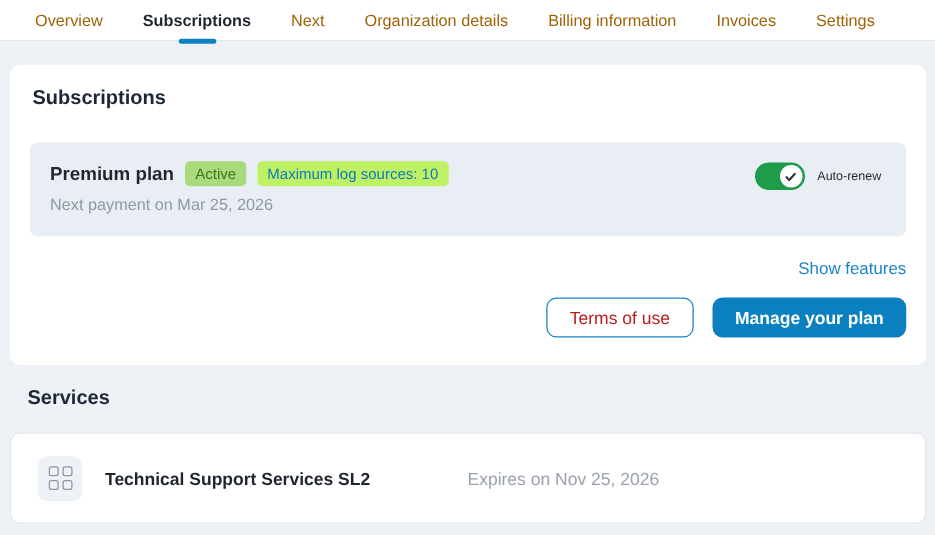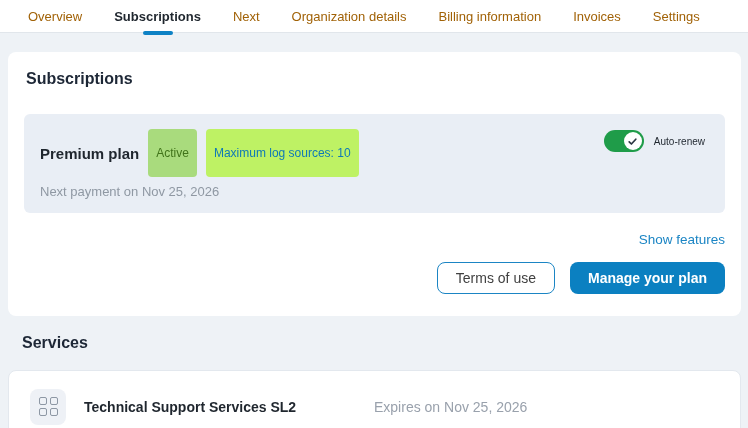--- a/index.html
+++ b/index.html
@@ -80,21 +80,21 @@
     align-items: center;
     gap: 9px;
   }
   .plan-name {
     font-size: 15px;
     font-weight: 700;
     color: #1f262e;
   }
   .badge {
     font-size: 12px;
-    padding: 17px 8px;
+    padding: 3px 8px;
     border-radius: 4px;
     white-space: nowrap;
   }
   .badge-green { background: #a9db7d; color: #41741a; }
   .badge-blue  { background: #bef264; color: #0f79b7; }
   .plan-subtext {
     margin-top: 7px;
     font-size: 13px;
     color: #8f98a3;
   }
@@ -154,21 +154,21 @@
     font-size: 14px;
     font-family: "Liberation Sans", sans-serif;
     padding: 0 18px;
     cursor: pointer;
     display: inline-flex;
     align-items: center;
   }
   .btn-outline {
     background: #ffffff;
     border: 1px solid #1b85c4;
-    color: #404040;
+    color: #b91c1c;
   }
   .btn-primary {
     background: #0b80c1;
     border: none;
     color: #ffffff;
     font-weight: 700;
   }
 
   
   .services-heading {
@@ -234,21 +234,21 @@
   <section class="card subscriptions-card">
     <h2 class="section-heading">Subscriptions</h2>
 
     <div class="plan-panel">
       <div>
         <div class="plan-title-row">
           <span class="plan-name">Premium plan</span>
           <span class="badge badge-green">Active</span>
           <span class="badge badge-blue">Maximum log sources: 10</span>
         </div>
-        <div class="plan-subtext">Next payment on Nov 25, 2026</div>
+        <div class="plan-subtext">Next payment on Mar 25, 2026</div>
       </div>
 
       <div class="auto-renew">
         <div class="toggle">
           <div class="toggle-knob">
             <svg width="11" height="11" viewBox="0 0 11 11" fill="none">
               <polyline points="2.2,5.8 4.4,8 8.8,3.2" stroke="#2b3642" stroke-width="1.7" stroke-linecap="round" stroke-linejoin="round"></polyline>
             </svg>
           </div>
         </div>

